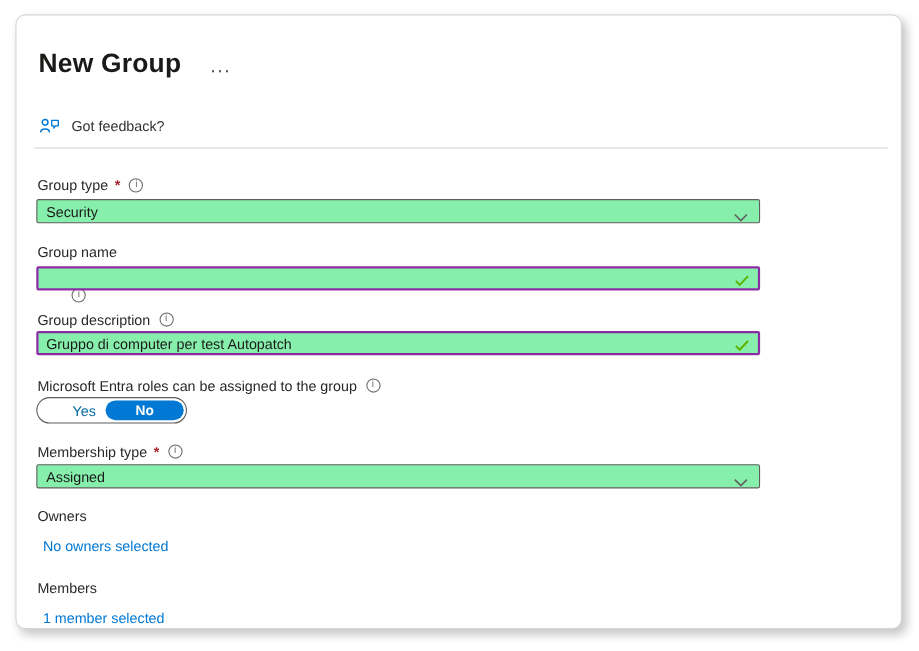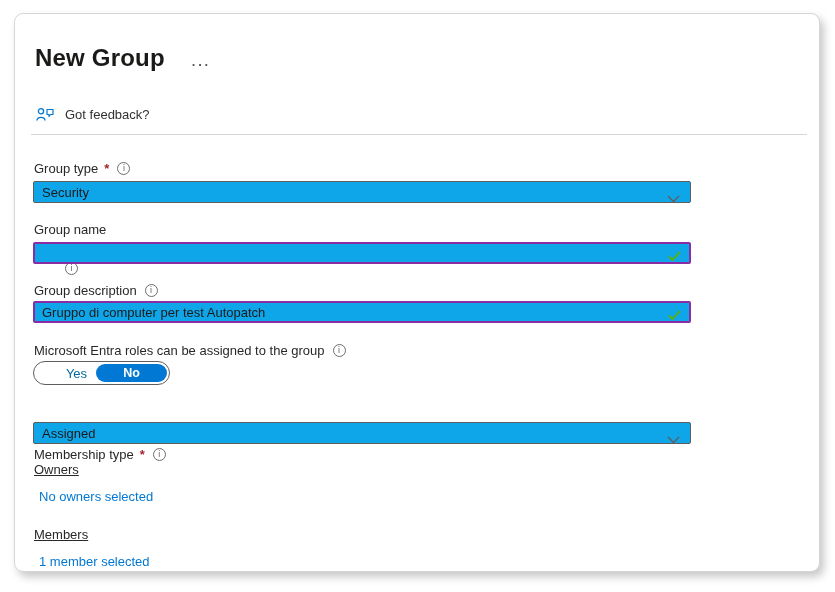--- a/index.html
+++ b/index.html
@@ -30,41 +30,41 @@
 
   
   .label-row { position:absolute; left:19px; display:flex; align-items:center; gap:5px; font-size:13px; color:#292827; height:16px; }
   .req { color:#a4262c; font-weight:700; margin-left:1px; }
   .info-icon {
     width:13px; height:13px; border:1px solid #6f6d6b; border-radius:50%;
     color:#6f6d6b; font-size:9px; line-height:11px; text-align:center; margin-left:3px;
     font-family:"DejaVu Sans", sans-serif; cursor:pointer; user-select:none;
   }
 
-  .field { position:absolute; left:18px; width:658px; height:22px; background:#0ea5e9; }
+  .field { position:absolute; left:18px; width:658px; height:22px; background:#86efac; }
   .dropdown { border:1px solid #605e5c; border-radius:2px; display:flex; align-items:center; cursor:pointer; }
   .dropdown .dd-value { font-size:13px; color:#1b1a19; padding-left:8px; }
   .dropdown .chevron { position:absolute; right:10px; top:7px; }
 
   .textfield { border:2px solid #8a2da5; border-radius:2px; }
   .textfield input {
     width:100%; height:18px; border:none; outline:none; font-size:13px; color:#1b1a19;
     padding-left:7px; font-family:"Liberation Sans", sans-serif; background:transparent;
   }
   .valid-check { position:absolute; right:8px; top:4px; }
 
   
   .toggle { position:absolute; left:18px; width:137px; height:24px; border:1px solid #605e5c; border-radius:13px; background:#fff; display:flex; align-items:center; }
   .toggle-yes { width:62px; text-align:center; font-size:13px; color:#0369a1; cursor:pointer;padding-left:23px; }
   .toggle-no {
     position:absolute; right:2px; top:2px; width:71px; height:18px; background:#0078d4;
     border-radius:10px; color:#fff; font-size:12.5px; font-weight:700; text-align:center; line-height:18px; cursor:pointer;
   }
 
-  .plain-label { position:absolute; left:19px; font-size:13px; color:#292827;text-decoration:underline; }
+  .plain-label { position:absolute; left:19px; font-size:13px; color:#292827; }
   .link { position:absolute; left:24px; font-size:13px; color:#0078d4; text-decoration:none; cursor:pointer; }
 </style>
 </head>
 <body>
 
 <div class="card">
 
 
   <div class="title-row">
     <span class="page-title">New Group</span>
@@ -126,21 +126,21 @@
 
   <div class="label-row" style="top:328px;justify-content:center;">
     <span>Microsoft Entra roles can be assigned to the group</span>
     <span class="info-icon">i</span>
   </div>
   <div class="toggle" style="top:347px;">
     <span class="toggle-yes">Yes</span>
     <span class="toggle-no">No</span>
   </div>
 
-  <div class="label-row" style="top:388px;margin-top:44px;">
+  <div class="label-row" style="top:388px;">
     <span>Membership type</span>
     <span class="req">*</span>
     <span class="info-icon">i</span>
   </div>
   <div class="field dropdown" style="top:408px;">
     <span class="dd-value">Assigned</span>
     <span class="chevron">
       <svg width="13" height="8" viewBox="0 0 13 8">
           <path d="M1 1 L6.5 6.5 L12 1" stroke="#605e5c" stroke-width="1.4" fill="none"></path>
         </svg>

